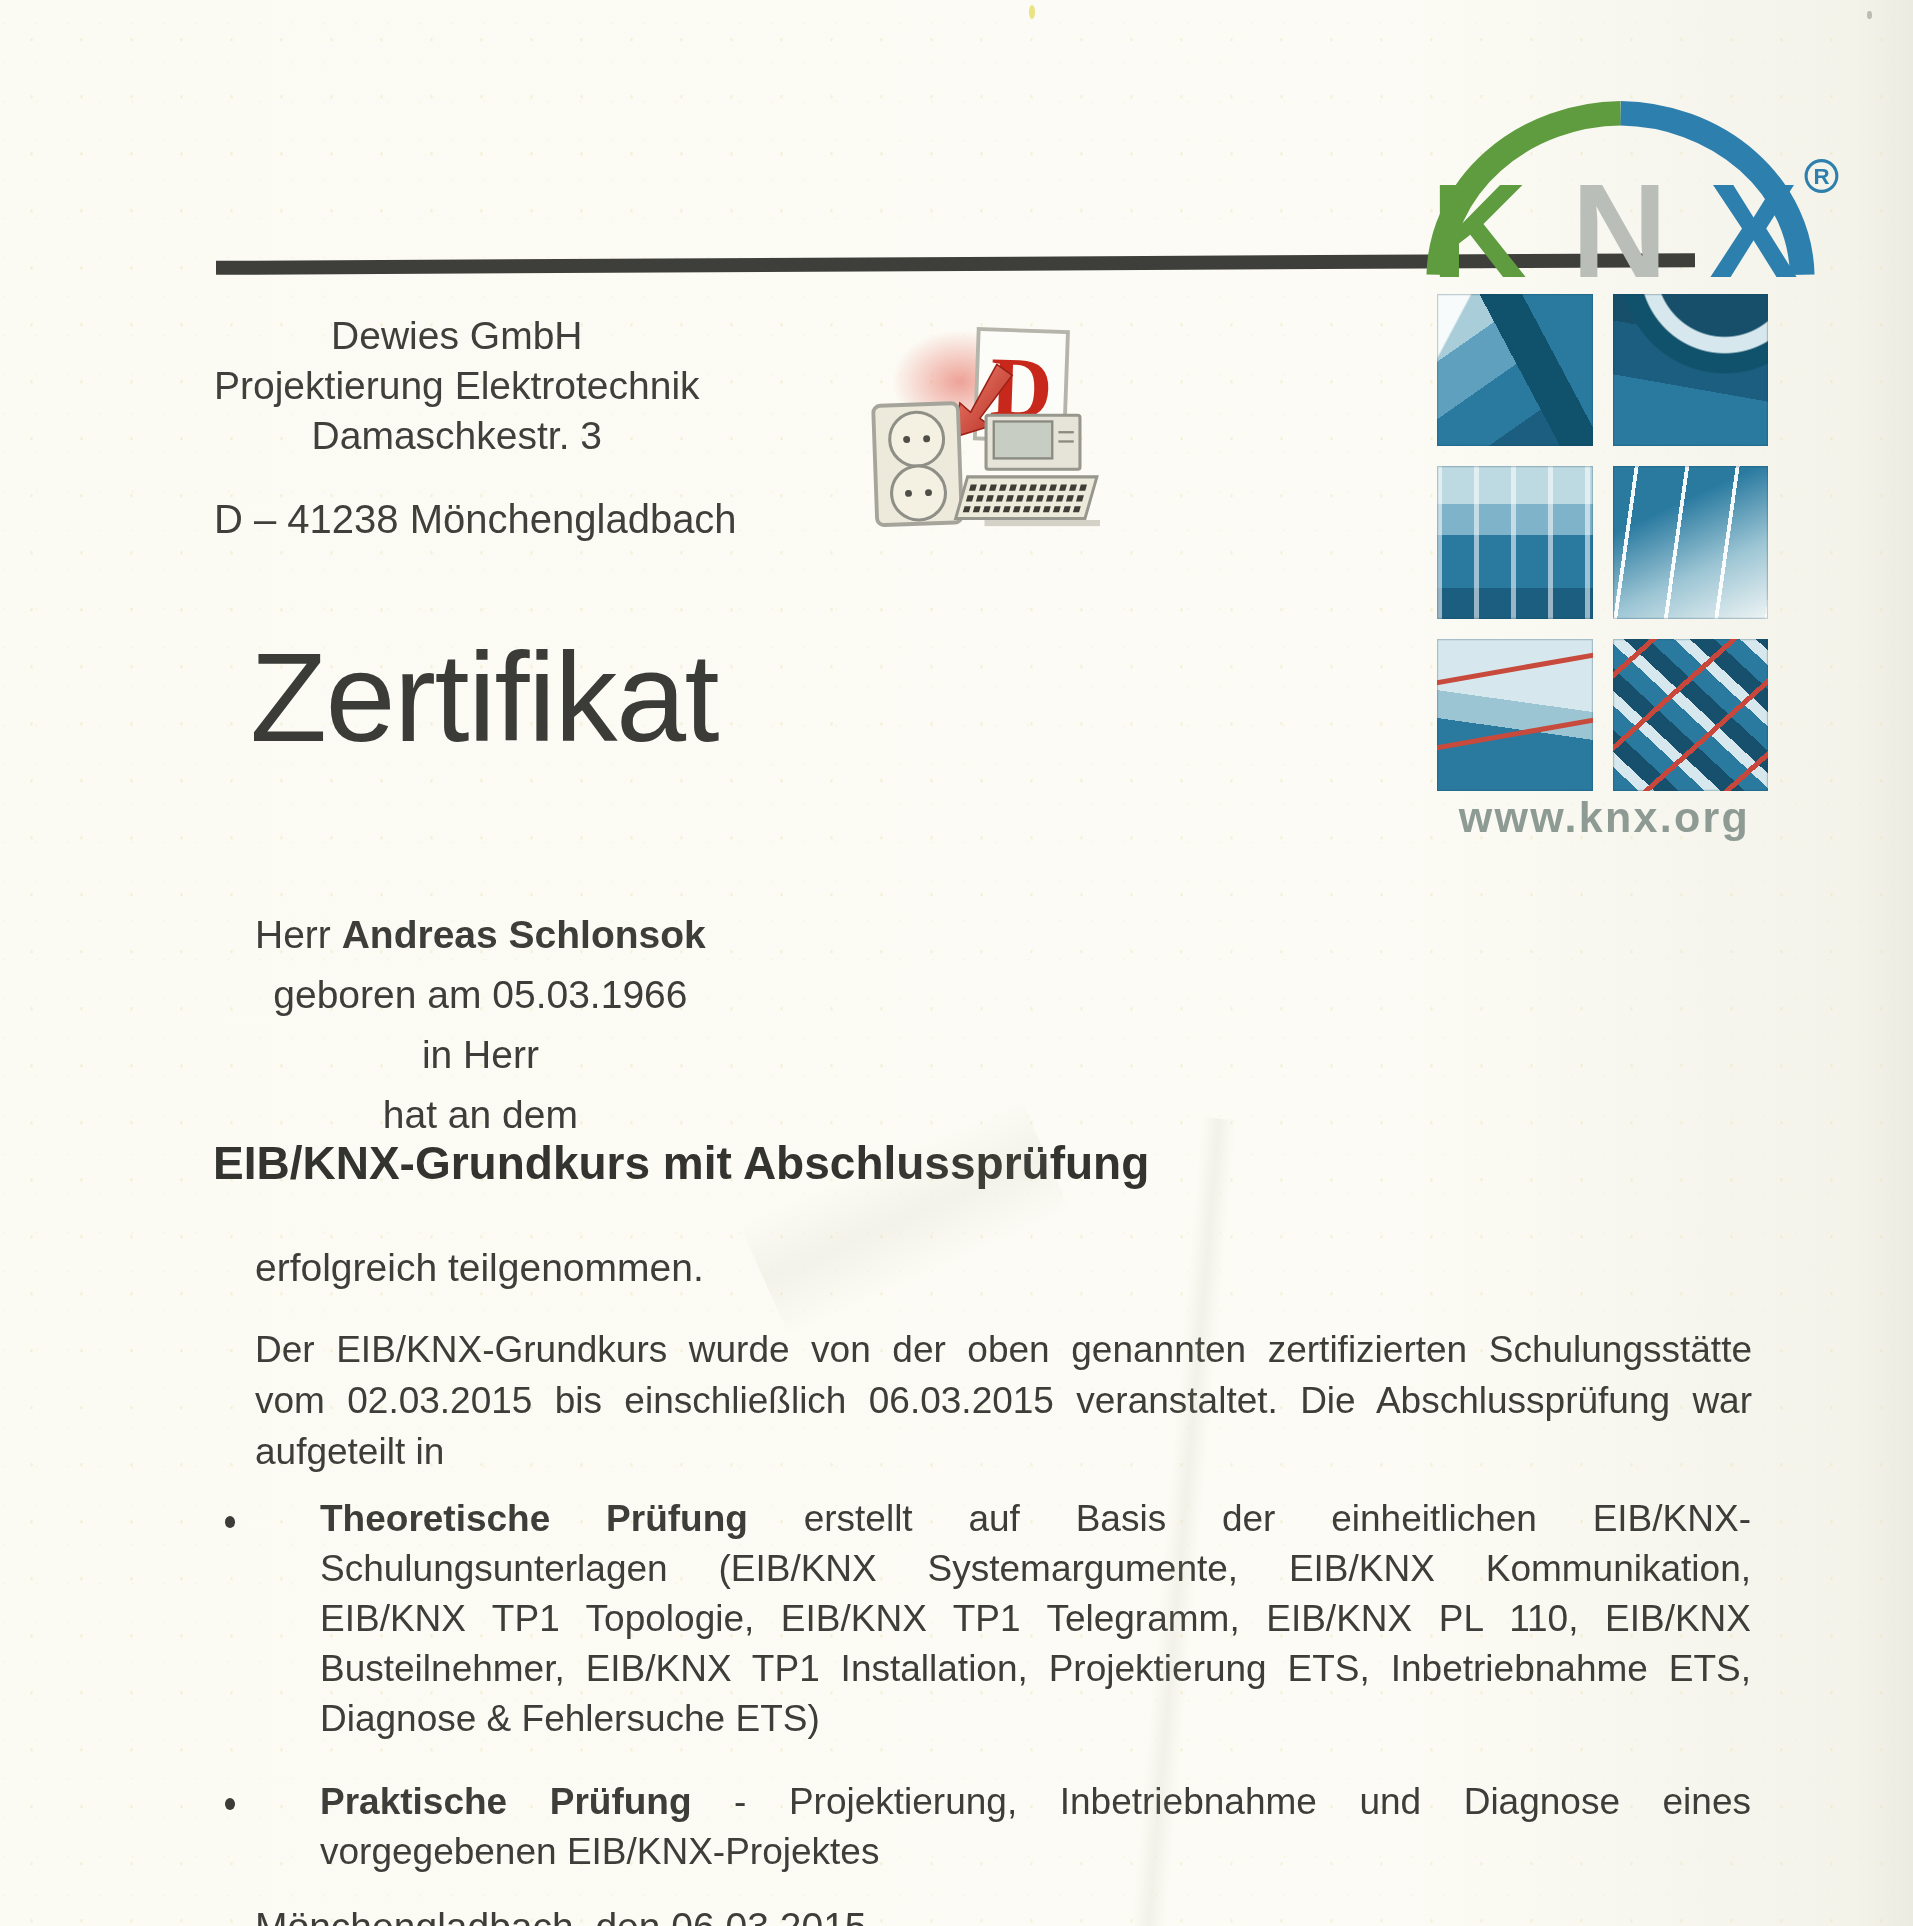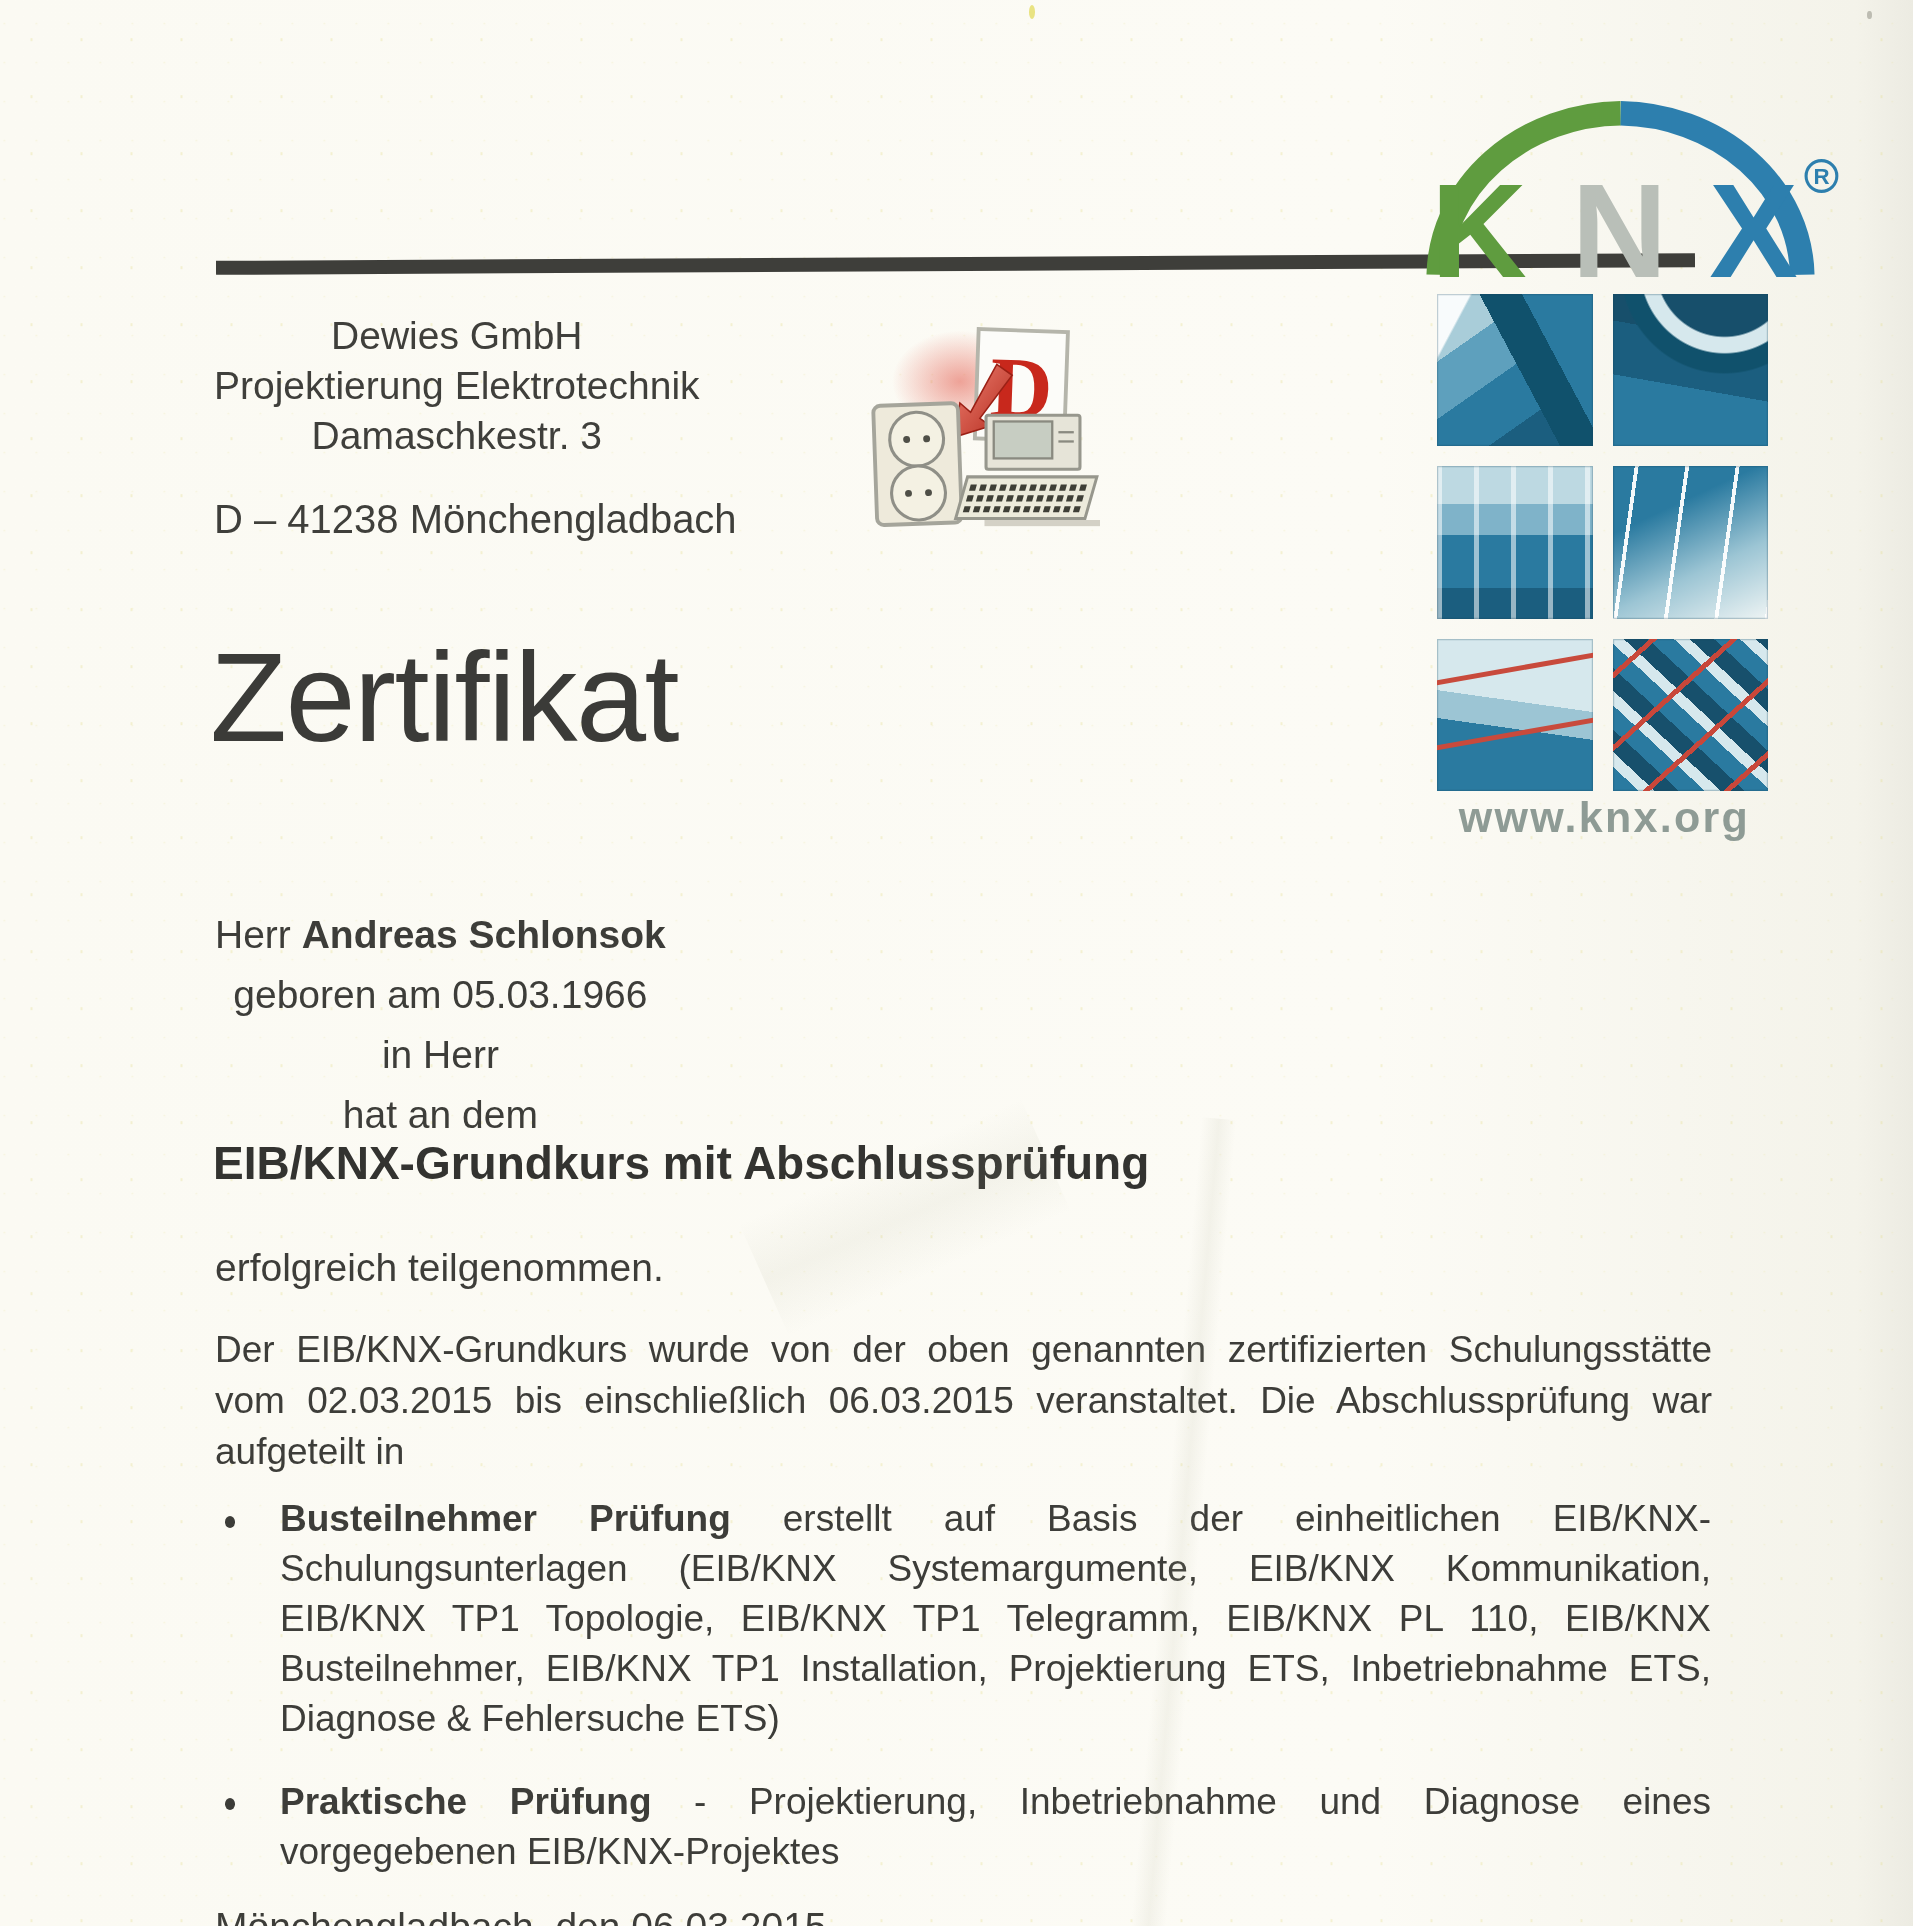--- a/index.html
+++ b/index.html
@@ -6,21 +6,21 @@
   body{width:1913px;height:2703px;font-family:"Liberation Sans",sans-serif;background:#efefe8;}
   #page{position:absolute;left:0;top:0;width:1913px;height:2703px;overflow:hidden;
         background:linear-gradient(90deg,#fbfaf3 0%,#fcfbf5 72%,#f4f3ea 97%,#ecebe2 100%);}
   
   #speckle{position:absolute;inset:0;pointer-events:none;opacity:.55;
      background-image:
        radial-gradient(circle,rgba(226,219,130,.55) 0 1.2px,transparent 1.5px),
        radial-gradient(circle,rgba(233,228,156,.40) 0 0.8px,transparent 1.2px);
      background-size:50px 57px,32px 39px;background-position:6.5px 11.2px,20.4px 4.2px;}
   .abs{position:absolute;}
-  .ink{color:#3d3d39;}
+  .ink{color:#3d3d39;margin-left:40px;}
   .rule{background:#3e3e3a;}
   .tline{white-space:nowrap;}
   .just .tline.just, .tline.just{text-align:justify;text-align-last:justify;white-space:normal;}
   .textblock .tline{white-space:nowrap;text-align:center;}
   .jblock .tline{white-space:normal;}
   .jblock .tline.just{text-align:justify;text-align-last:justify;}
 
   
   #top-rule{left:216px;top:257px;width:1479px;height:14px;transform:rotate(-.3deg);}
   #company{left:214px;top:311px;font-size:39px;line-height:50px;color:#3f3f3b;}
@@ -165,21 +165,21 @@
   <div id="participation" class="abs ink">erfolgreich teilgenommen.</div>
 
   <div id="details" class="abs ink jblock">
       <div class="tline just"><span>Der EIB/KNX-Grundkurs wurde von der oben genannten zertifizierten Schulungsstätte</span></div>
       <div class="tline just"><span>vom 02.03.2015 bis einschließlich 06.03.2015 veranstaltet. Die Abschlussprüfung war</span></div>
       <div class="tline"><span>aufgeteilt in</span></div>
     </div>
 
   <div id="b1dot" class="abs bullet-dot"></div>
   <div id="bullet1" class="abs ink jblock">
-      <div class="tline just"><span style="font-weight: bold;">Busteilnehmer Prüfung</span><span> erstellt auf Basis der einheitlichen EIB/KNX-</span></div>
+      <div class="tline just"><span style="font-weight: bold;">Theoretische Prüfung</span><span> erstellt auf Basis der einheitlichen EIB/KNX-</span></div>
       <div class="tline just"><span>Schulungsunterlagen (EIB/KNX Systemargumente, EIB/KNX Kommunikation,</span></div>
       <div class="tline just"><span>EIB/KNX TP1 Topologie, EIB/KNX TP1 Telegramm, EIB/KNX PL 110, EIB/KNX</span></div>
       <div class="tline just"><span>Busteilnehmer, EIB/KNX TP1 Installation, Projektierung ETS, Inbetriebnahme ETS,</span></div>
       <div class="tline"><span>Diagnose &amp; Fehlersuche ETS)</span></div>
     </div>
   <div id="b2dot" class="abs bullet-dot"></div>
   <div id="bullet2" class="abs ink jblock">
       <div class="tline just"><span style="font-weight: bold;">Praktische Prüfung</span><span> - Projektierung, Inbetriebnahme und Diagnose eines</span></div>
       <div class="tline"><span>vorgegebenen EIB/KNX-Projektes</span></div>
     </div>

